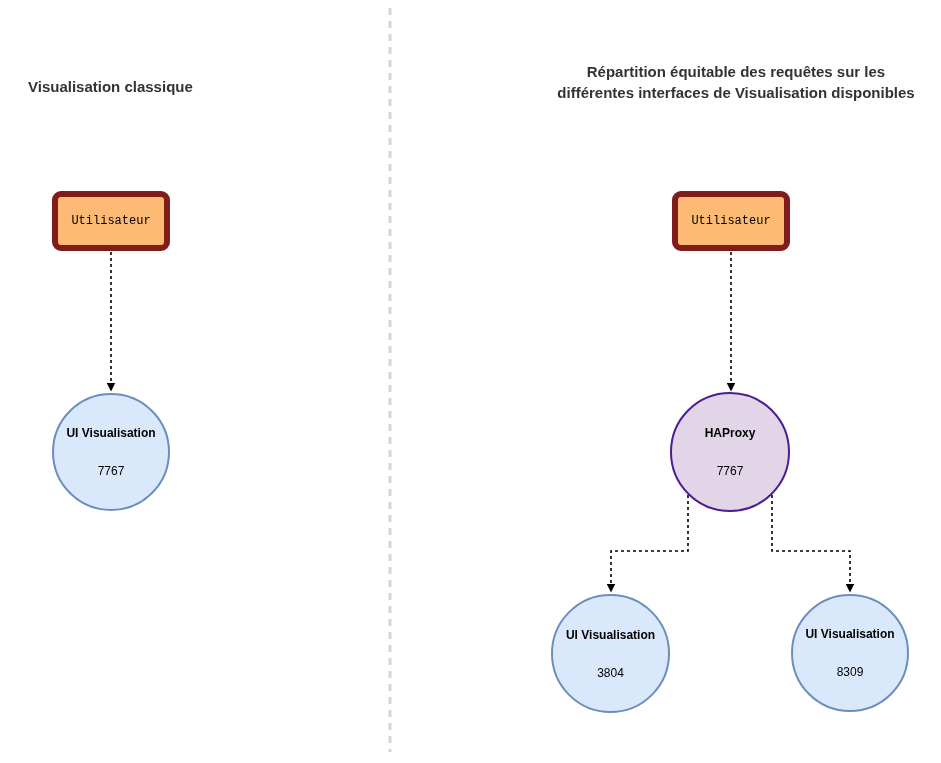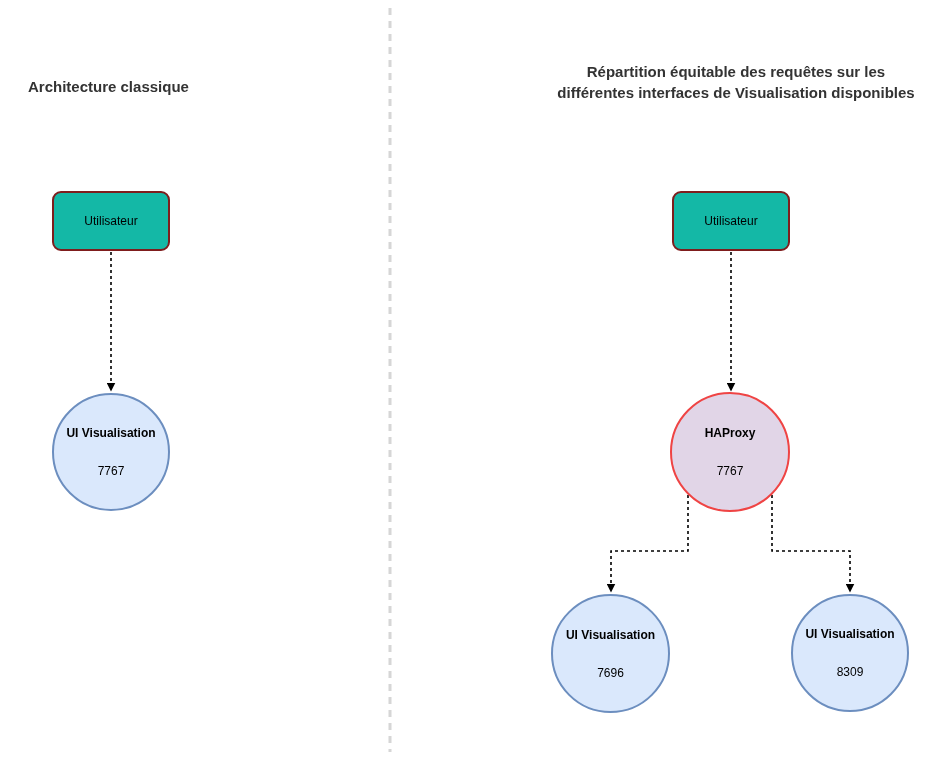--- a/index.html
+++ b/index.html
@@ -48,35 +48,36 @@
       box-sizing: border-box;
       display: flex;
       flex-direction: column;
       align-items: center;
       justify-content: center;
       color: #000000;
       font-size: 12px;
       text-align: center;
     }
     .node-box {
-      background: #14b8a6;
-      border: 2px solid #7f1d1d;
+      background: #fdba74;
+      border: 6px solid #7f1d1d;
       border-radius: 9px;
+      font-family: Liberation Mono, monospace;
     }
     .node-circle {
       border-radius: 50%;
       gap: 24px;
     }
     .circle-blue {
       background: #dae8fc;
       border: 2px solid #6c8ebf;
     }
     .circle-purple {
       background: #e1d5e7;
-      border: 2px solid #ef4444;
+      border: 2px solid #4c1d95;
     }
     .node-label-bold {
       font-weight: bold;
     }
     .node-port {
       font-weight: normal;
     }
     
     .user-box-left    { left: 52px;  top: 191px; width: 118px; height: 60px; }
     .user-box-right   { left: 672px; top: 191px; width: 118px; height: 60px; }
@@ -101,21 +102,21 @@
 
     <path d="M111 252 L111 389" fill="none" stroke="#000000" stroke-width="1.6" stroke-dasharray="3 3" marker-end="url(#arrowhead)"></path>
 
     <path d="M731 252 L731 389" fill="none" stroke="#000000" stroke-width="1.6" stroke-dasharray="3 3" marker-end="url(#arrowhead)"></path>
 
     <path d="M688 495 L688 551 L611 551 L611 590" fill="none" stroke="#000000" stroke-width="1.6" stroke-dasharray="3 3" marker-end="url(#arrowhead)"></path>
 
     <path d="M772 495 L772 551 L850 551 L850 590" fill="none" stroke="#000000" stroke-width="1.6" stroke-dasharray="3 3" marker-end="url(#arrowhead)"></path>
   </svg>
 
-  <div class="title title-left">Architecture classique</div>
+  <div class="title title-left">Visualisation classique</div>
 
   <div class="title title-right">
     <div>Répartition équitable des requêtes sur les</div>
     <div>différentes interfaces de Visualisation disponibles</div>
   </div>
 
   <div class="node node-box user-box-left">
     <span>Utilisateur</span>
   </div>
 
@@ -128,21 +129,21 @@
     <span>Utilisateur</span>
   </div>
 
   <div class="node node-circle circle-purple haproxy-circle">
     <span class="node-label-bold">HAProxy</span>
     <span class="node-port">7767</span>
   </div>
 
   <div class="node node-circle circle-blue ui-circle-8767">
     <span class="node-label-bold">UI Visualisation</span>
-    <span class="node-port">7696</span>
+    <span class="node-port">3804</span>
   </div>
 
   <div class="node node-circle circle-blue ui-circle-9767">
     <span class="node-label-bold">UI Visualisation</span>
     <span class="node-port">8309</span>
   </div>
 
 </div>
 
 </body></html>

